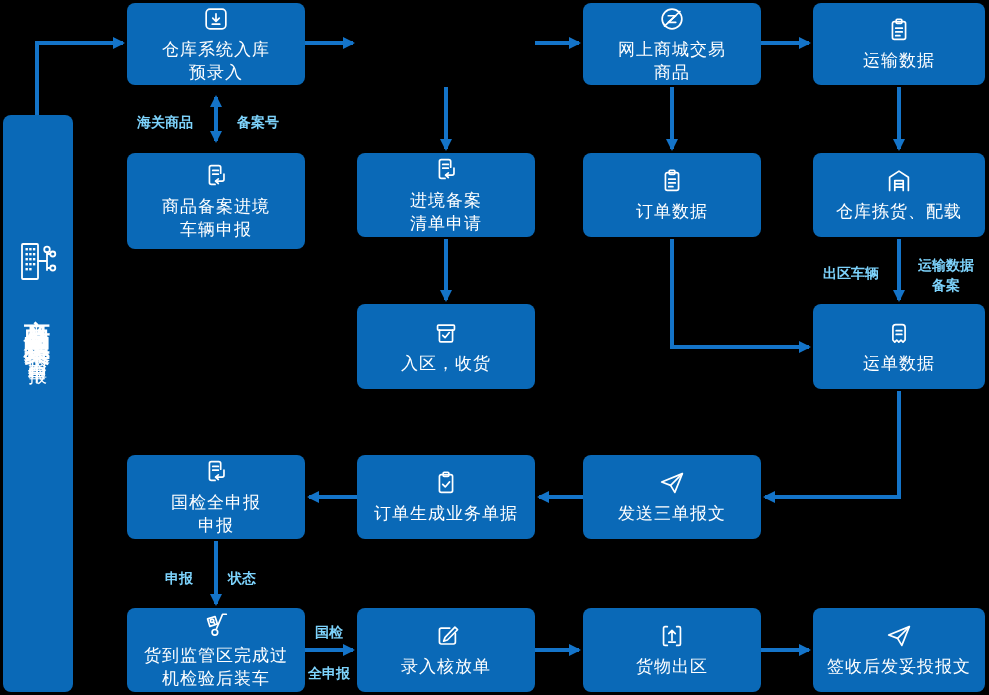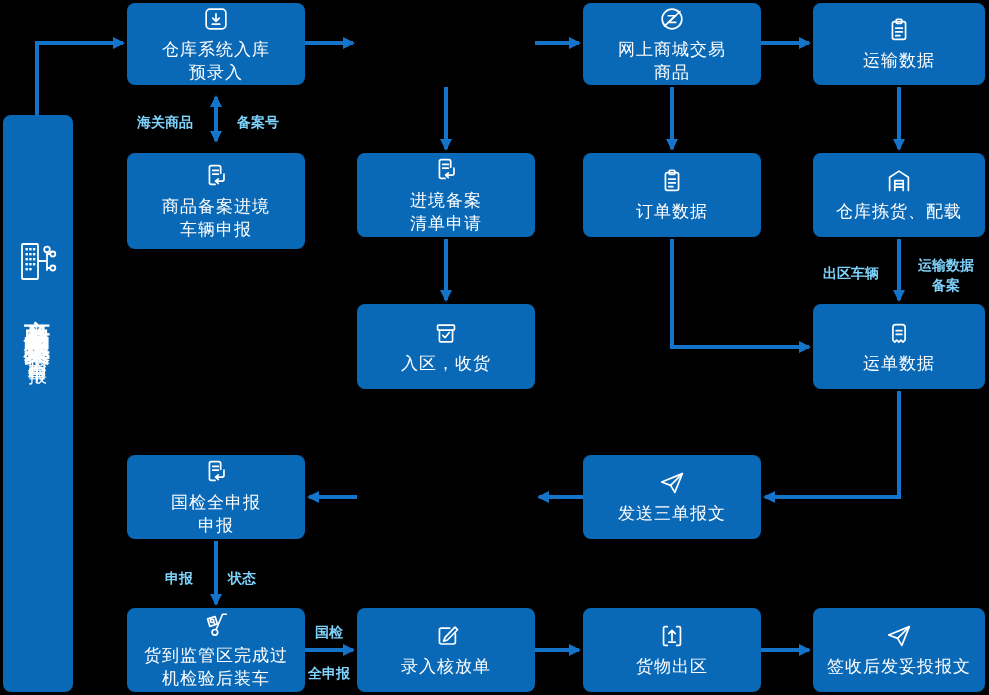--- a/index.html
+++ b/index.html
@@ -199,20 +199,30 @@
           <path d="M21,13 V7 q0,-2 -2,-2 h-8 q-2,0 -2,2 v16 q0,2 2,2 h4"></path>
           <path d="M12.5,10 h6 M12.5,14 h6"></path>
           <path d="M24.5,14 v5.5 q0,2 -2,2 h-6.5"></path>
           <path d="M18.5,19 L15.5,21.5 L18.5,24"></path>
         </svg>
     </span>
     <div class="node-label">国检全申报
 申报</div>
   </div>
 
+  <div class="node" style="left:357px;top:455px;width:178px;height:84px">
+    <span class="icon">
+      <svg class="gl" width="30" height="30" viewBox="0 0 32 32">
+          <rect x="9" y="7" width="14" height="19" rx="2"></rect>
+          <rect x="13" y="4.5" width="6" height="4.5" rx="1"></rect>
+          <path d="M12.5,17.5 L15.2,20.2 L19.8,14.8"></path>
+        </svg>
+    </span>
+    <div class="node-label">订单生成业务单据</div>
+  </div>
 
   <div class="node" style="left:583px;top:455px;width:178px;height:84px">
     <span class="icon">
       <svg class="gl" width="30" height="30" viewBox="0 0 32 32">
           <path d="M5,15 L27,6 L19,26 L14.5,18.5 Z"></path>
           <path d="M27,6 L14.5,18.5"></path>
         </svg>
     </span>
     <div class="node-label">发送三单报文</div>
   </div>

